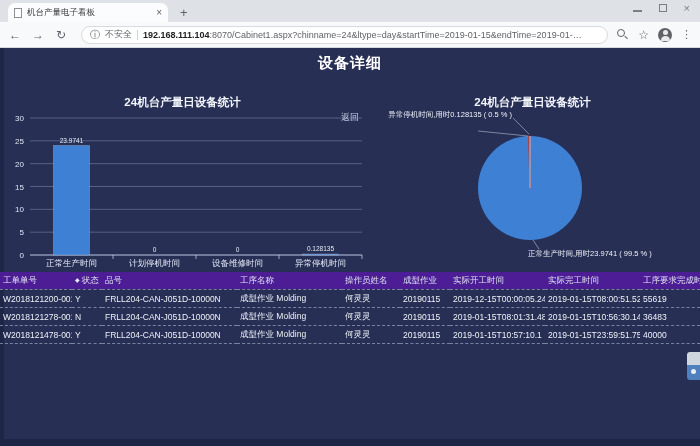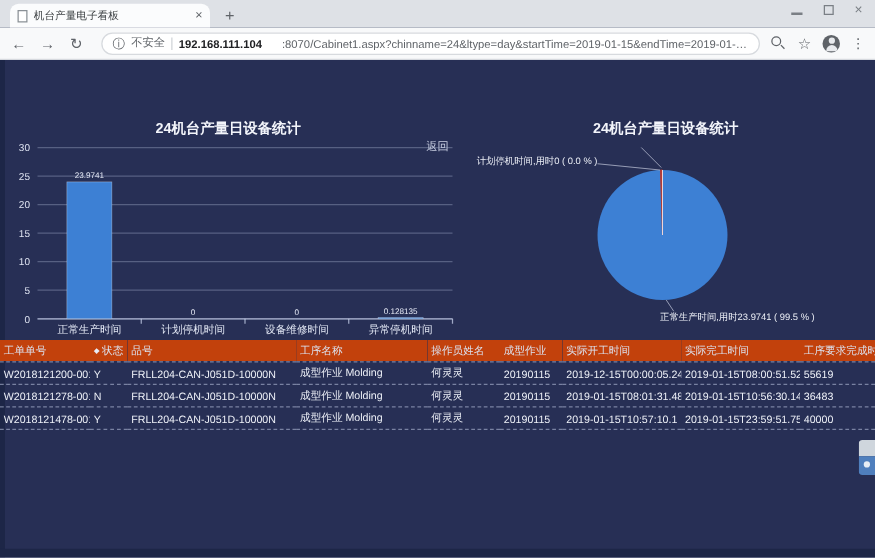--- a/index.html
+++ b/index.html
@@ -23,21 +23,21 @@
   .toolbar { height:26px; background:#f8f9fa; border-bottom:1px solid #d6d9de;
              display:flex; align-items:center; padding:0 8px; gap:9px; }
   .nav-ic { font-size:12px; color:#5f6368; width:14px; text-align:center; }
   .omnibox { flex:1; height:18px; background:#ffffff; border:1px solid #d7dade; border-radius:9px;
              display:flex; align-items:center; padding:0 8px; gap:5px; min-width:0; margin-left:4px; }
   .info-ic { font-size:10px; color:#5f6368; }
   .sec-label { font-size:9px; color:#5f6368; white-space:nowrap; }
   .omni-sep { width:1px; height:10px; background:#d0d3d8; }
   .url { font-size:9px; white-space:nowrap; overflow:hidden; min-width:0; }
   .url .host { color:#202124; font-weight:bold; }
-  .url .rest { color:#5f6368;padding-left:16px; }
+  .url .rest { color:#5f6368; }
   .magnifier { position:relative; width:12px; height:12px; flex:none; }
   .mag-lens { width:8px; height:8px; border:1.3px solid #5f6368; border-radius:50%; }
   .mag-handle { position:absolute; width:4px; height:1.4px; background:#5f6368;
                 left:7px; top:8px; transform:rotate(45deg); }
   .star { font-size:12px; color:#5f6368; flex:none; }
   .avatar { width:14px; height:14px; border-radius:50%; background:#5f6368; position:relative;
             overflow:hidden; flex:none; }
   .av-head { position:absolute; width:5px; height:5px; border-radius:50%; background:#e8eaed;
              left:4.5px; top:2.5px; }
   .av-body { position:absolute; width:9px; height:5px; border-radius:5px 5px 0 0; background:#e8eaed;
@@ -65,21 +65,21 @@
   .pie-label { position:absolute; font-size:7.5px; color:#eef1f8; white-space:nowrap; }
   .pl-0 { left:360px; width:152px; top:62px; text-align:right; }
   .pl-1 { left:340px; width:138px; top:76px; text-align:right; }
   .pl-2 { left:330px; width:135px; top:90px; text-align:right; }
   .pl-3 { left:528px; top:201px; }
 
   table.grid { position:absolute; left:0; top:224px; width:700px; border-collapse:collapse;
                table-layout:fixed; }
   .grid th, .grid td { font-size:8.5px; font-weight:normal; padding:2.5px 3px; text-align:left;
                        white-space:nowrap; overflow:hidden; }
-  .grid thead tr { background:#c2410c; }
+  .grid thead tr { background:#4c1d95; }
   .grid th { color:#dce2f0; border-bottom:1px dashed rgba(190,198,225,.55); }
   .grid td { color:#eef1f8; border-bottom:1px dashed rgba(190,198,225,.55); }
   .sort-ic { font-size:6px; color:#e8ecf8; margin-right:2px; vertical-align:1px; }
 
   .floating-widget { position:absolute; right:0; top:304px; width:13px; height:28px;
                      border-radius:3px 0 0 3px; overflow:hidden; }
   .fw-top { height:13px; background:#cfd6dd; }
   .fw-bottom { height:15px; background:#4f7fbd; position:relative; }
   .fw-dot { position:absolute; width:5px; height:5px; border-radius:50%; background:#e8eef5;
             left:4px; top:4px; }
@@ -121,20 +121,21 @@
     <span class="avatar">
       <span class="av-head"></span>
       <span class="av-body"></span>
     </span>
     <span class="dots">⋮</span>
   </div>
 
   <div class="page">
     <div class="page-left-strip"></div>
 
+    <div class="page-title">设备详细</div>
     <div class="back-link">返回</div>
 
     <div class="chart-title bar-title">24机台产量日设备统计</div>
     <svg id="barSvg" width="365" height="185" viewBox="0 0 365 185">
         <line x1="30" y1="163" x2="362" y2="163" stroke="rgba(165,175,205,0.38)" stroke-width="1"></line>
         <text x="24" y="166" text-anchor="end" fill="#dfe4f2" font-size="8">0</text>
         <line x1="30" y1="140.16666666666666" x2="362" y2="140.16666666666666" stroke="rgba(165,175,205,0.38)" stroke-width="1"></line>
         <text x="24" y="143.16666666666666" text-anchor="end" fill="#dfe4f2" font-size="8">5</text>
         <line x1="30" y1="117.33333333333334" x2="362" y2="117.33333333333334" stroke="rgba(165,175,205,0.38)" stroke-width="1"></line>
         <text x="24" y="120.33333333333334" text-anchor="end" fill="#dfe4f2" font-size="8">10</text>
@@ -166,21 +167,21 @@
     <div class="chart-title pie-title">24机台产量日设备统计</div>
     <svg id="pieSvg" width="335" height="185" viewBox="0 0 335 185">
         <circle cx="165" cy="96" r="52" fill="#3d80d4"></circle>
         <path d="M165,96 L163.36664052793734,44.025658860981956 A52,52 0 0 1 165,44 Z" fill="#b23c38" stroke="#b23c38" stroke-width="0.8"></path>
         <line x1="165" y1="96" x2="165" y2="44" stroke="rgba(255,255,255,0.9)" stroke-width="0.7"></line>
         <line x1="148" y1="26" x2="164" y2="42" stroke="rgba(225,230,245,0.8)" stroke-width="0.6"></line>
         <line x1="113" y1="39" x2="163" y2="44" stroke="rgba(225,230,245,0.8)" stroke-width="0.6"></line>
         <line x1="168" y1="148" x2="174" y2="157" stroke="rgba(225,230,245,0.8)" stroke-width="0.6"></line>
       </svg>
 
-    <div class="pie-label pl-1">计划停机时间,用时0 ( 0.0 % )</div>
+    <div class="pie-label pl-0">异常停机时间,用时0.128135 ( 0.5 % )</div>
     <div class="pie-label pl-3">正常生产时间,用时23.9741 ( 99.5 % )</div>
 
     <table class="grid">
       <colgroup id="cols">
           <col style="width: 72px;">
           <col style="width: 30px;">
           <col style="width: 135px;">
           <col style="width: 105px;">
           <col style="width: 58px;">
           <col style="width: 50px;">

